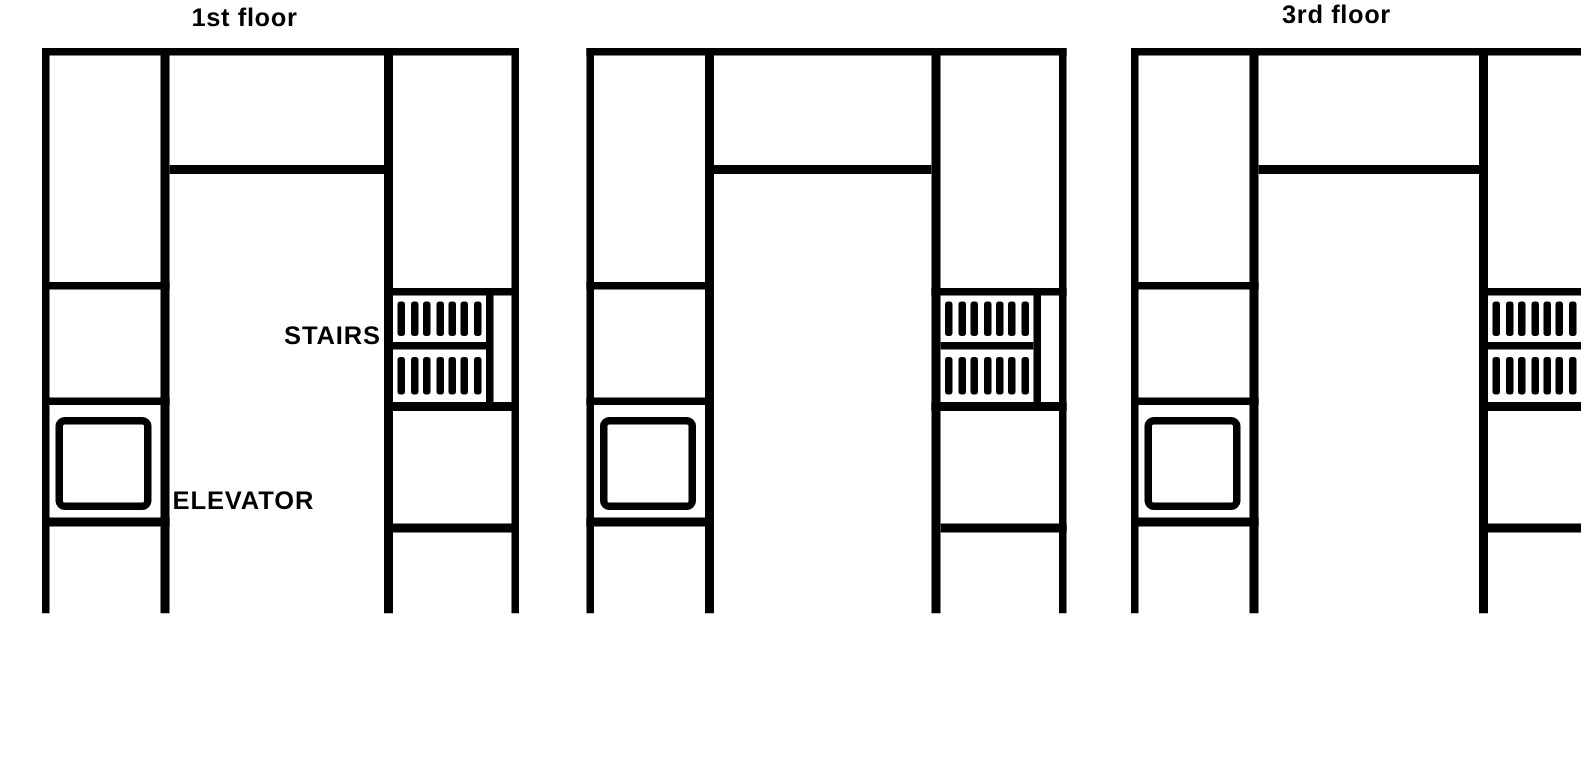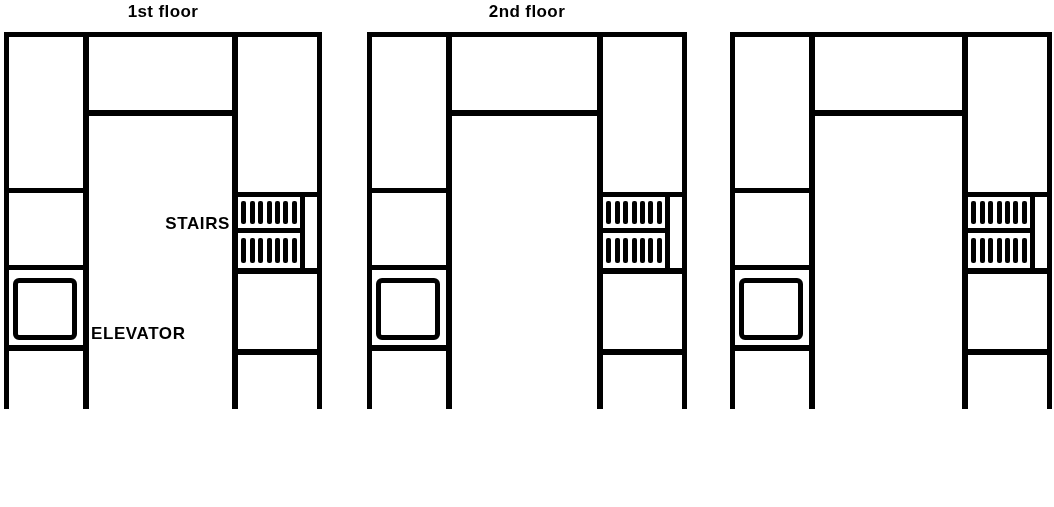--- a/index.html
+++ b/index.html
@@ -1,21 +1,21 @@
 <!DOCTYPE html>
 <html><head>
 <meta charset="utf-8">
 <style>
   html, body { margin:0; padding:0; background:#ffffff; }
   .canvas {
     position:relative; width:1054px; height:409px; background:#ffffff;
     font-family:"Liberation Sans", sans-serif; color:#000;
     overflow:hidden;
   }
-  .floor { position:absolute; top:32px; height:468px; }
+  .floor { position:absolute; top:32px; height:468px;margin-left:24px; }
   .f1 { left:4px;   width:318px; }
   .f2 { left:367px; width:320px; }
   .f3 { left:730px; width:322px; }
   .w { position:absolute; background:#000; }
   .title {
     position:absolute; top:2px; text-align:center;
     font-weight:bold; font-size:17px; letter-spacing:0.4px;
   }
   .t1 { left:4px;   width:318px; }
   .t2 { left:367px; width:320px; }
@@ -58,21 +58,21 @@
   .wall-bot-r  { left:191px; right:0; top:463px; height:5px; }
   .jamb-l      { left:110px; width:7px; top:452px; height:16px; }
   .jamb-r      { left:188px; width:7px; top:452px; height:16px; }
 </style>
 </head>
 <body>
 
 <div class="canvas">
 
   <div class="title t1">1st floor</div>
-  <div class="title t2">2nd floor</div>
+  <div class="title t3">3rd floor</div>
 
   <div class="floor f1">
     <div class="w wall-top"></div>
     <div class="w wall-left"></div>
     <div class="w wall-right"></div>
     <div class="w wall-col1"></div>
     <div class="w wall-col2"></div>
     <div class="w wall-ctr-top"></div>
     <div class="w wall-ldiv"></div>
     <div class="w wall-elvtop"></div>

